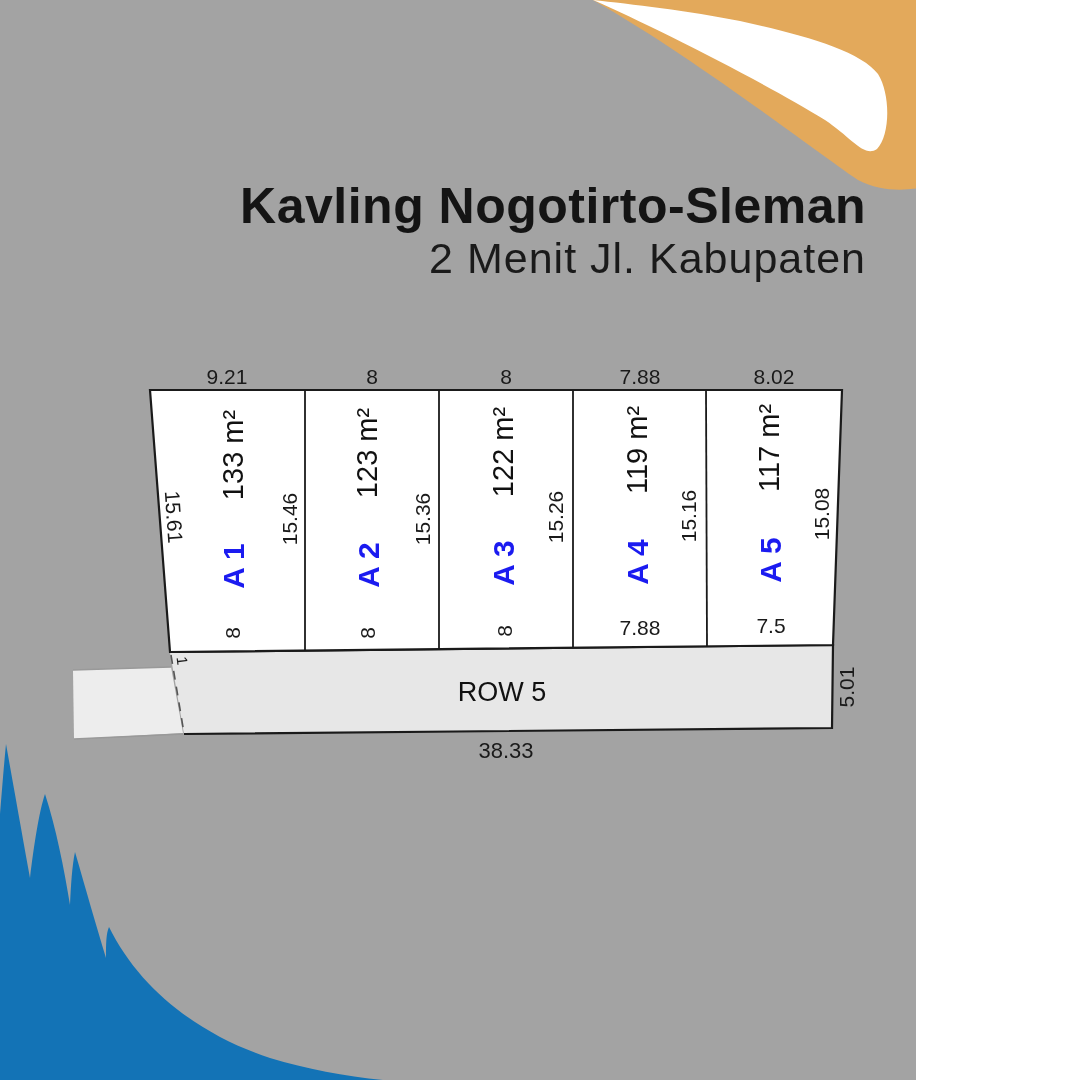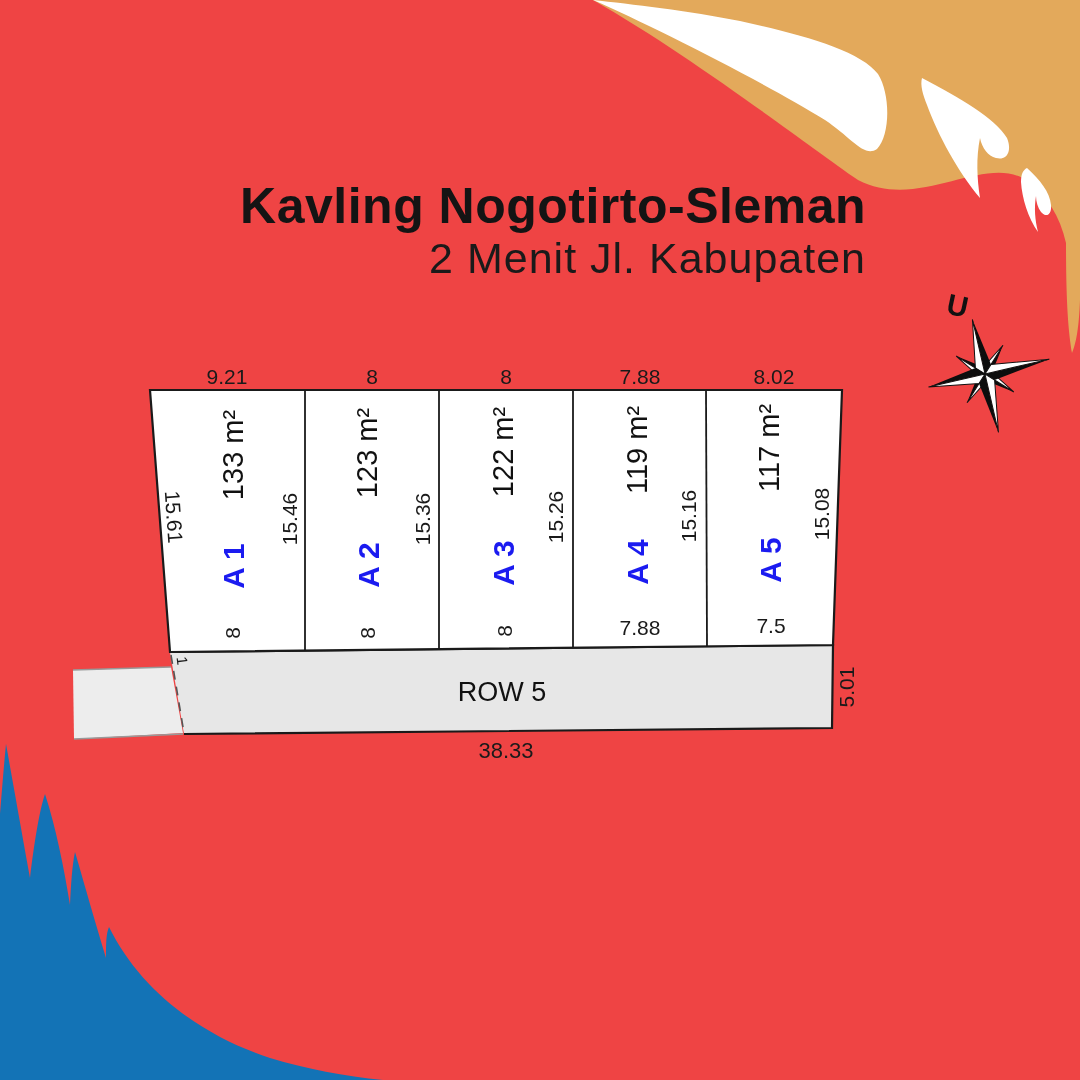--- a/index.html
+++ b/index.html
@@ -1,16 +1,16 @@
 <!DOCTYPE html>
 <html><head>
 <meta charset="utf-8">
 <style>
   html,body { margin:0; padding:0; background:#ffffff; }
-  .canvas-wrap { position:relative; width:1080px; height:1080px; background:#ef4444; overflow:hidden; }
+  .canvas-wrap { position:relative; width:916px; height:1080px; background:#a3a3a3; overflow:hidden; }
   svg text { font-family:"Liberation Sans", sans-serif; }
   .title-text    { font-size:50px; font-weight:800; fill:#141414; letter-spacing:0.5px; }
   .subtitle-text { font-size:43px; font-weight:400; fill:#1a1a1a; letter-spacing:1px; }
   .dim       { font-size:21px; fill:#1a1a1a; }
   .dim-small { font-size:15px; fill:#1a1a1a; }
   .area-text { font-size:29px; fill:#111111; }
   .plot-id   { font-size:30px; font-weight:700; }
   .row-label { font-size:27px; fill:#111111; }
   .row-dim   { font-size:22px; fill:#1a1a1a; }
   .mid { text-anchor:middle; dominant-baseline:middle; }

